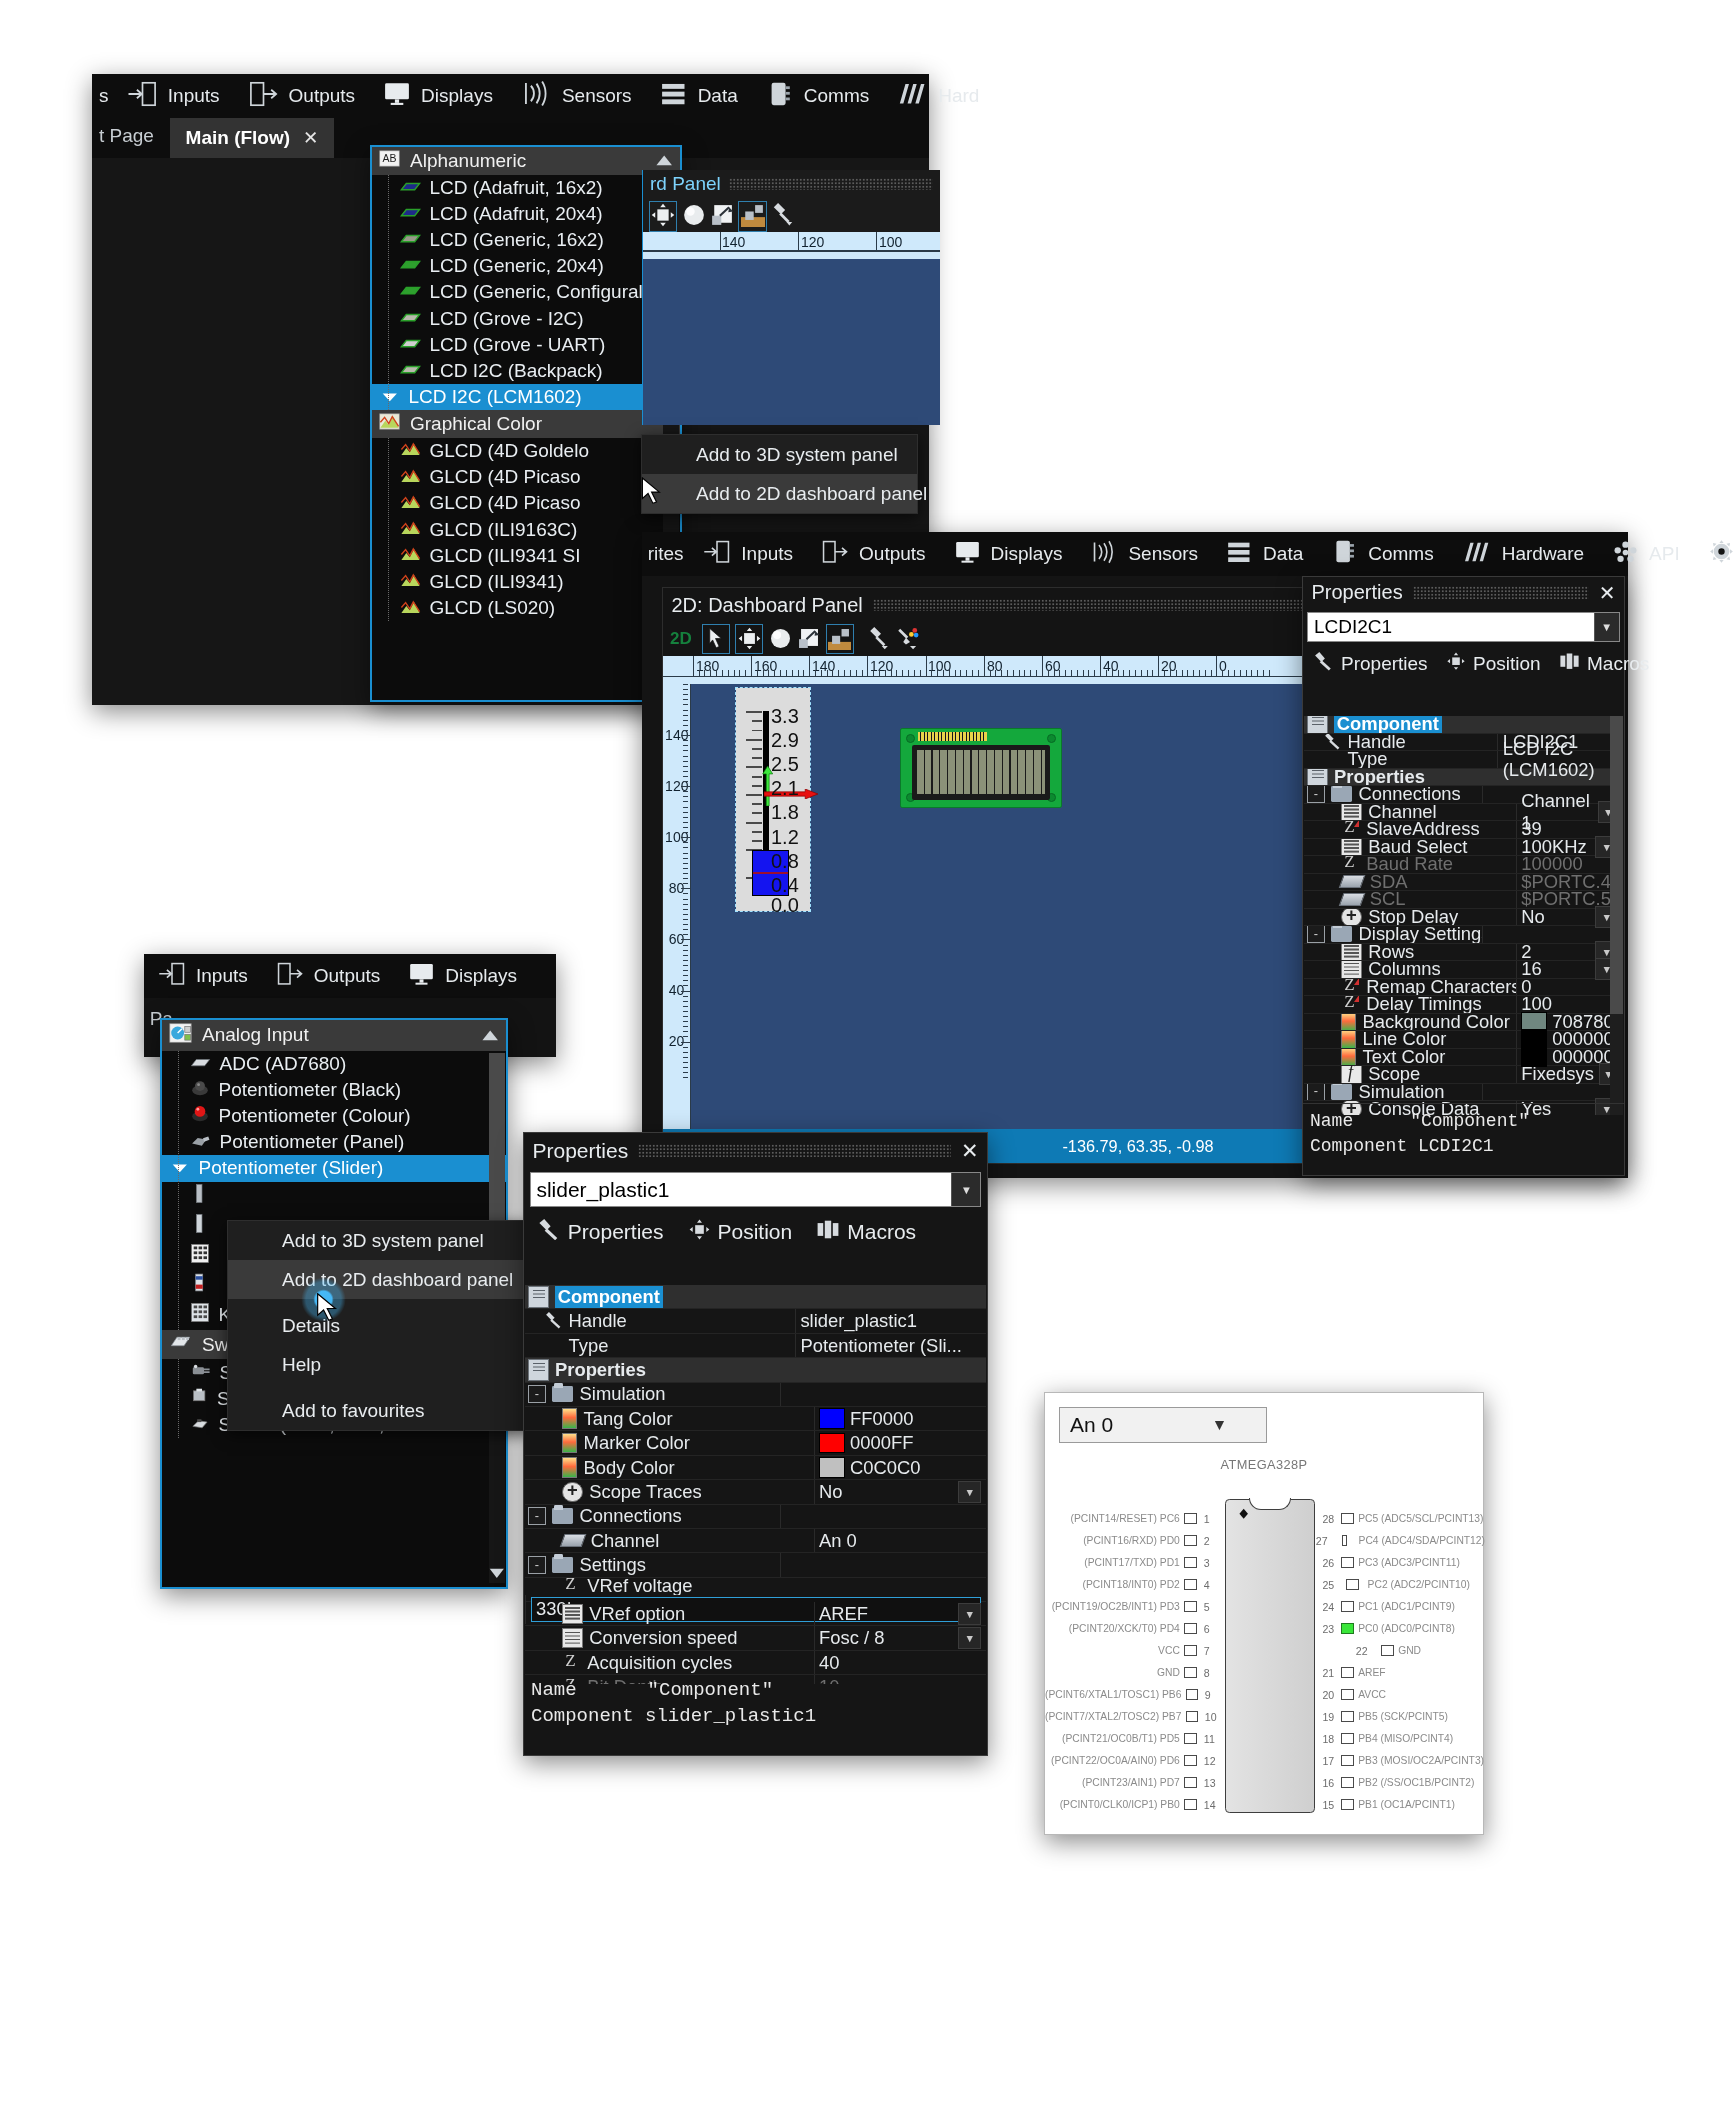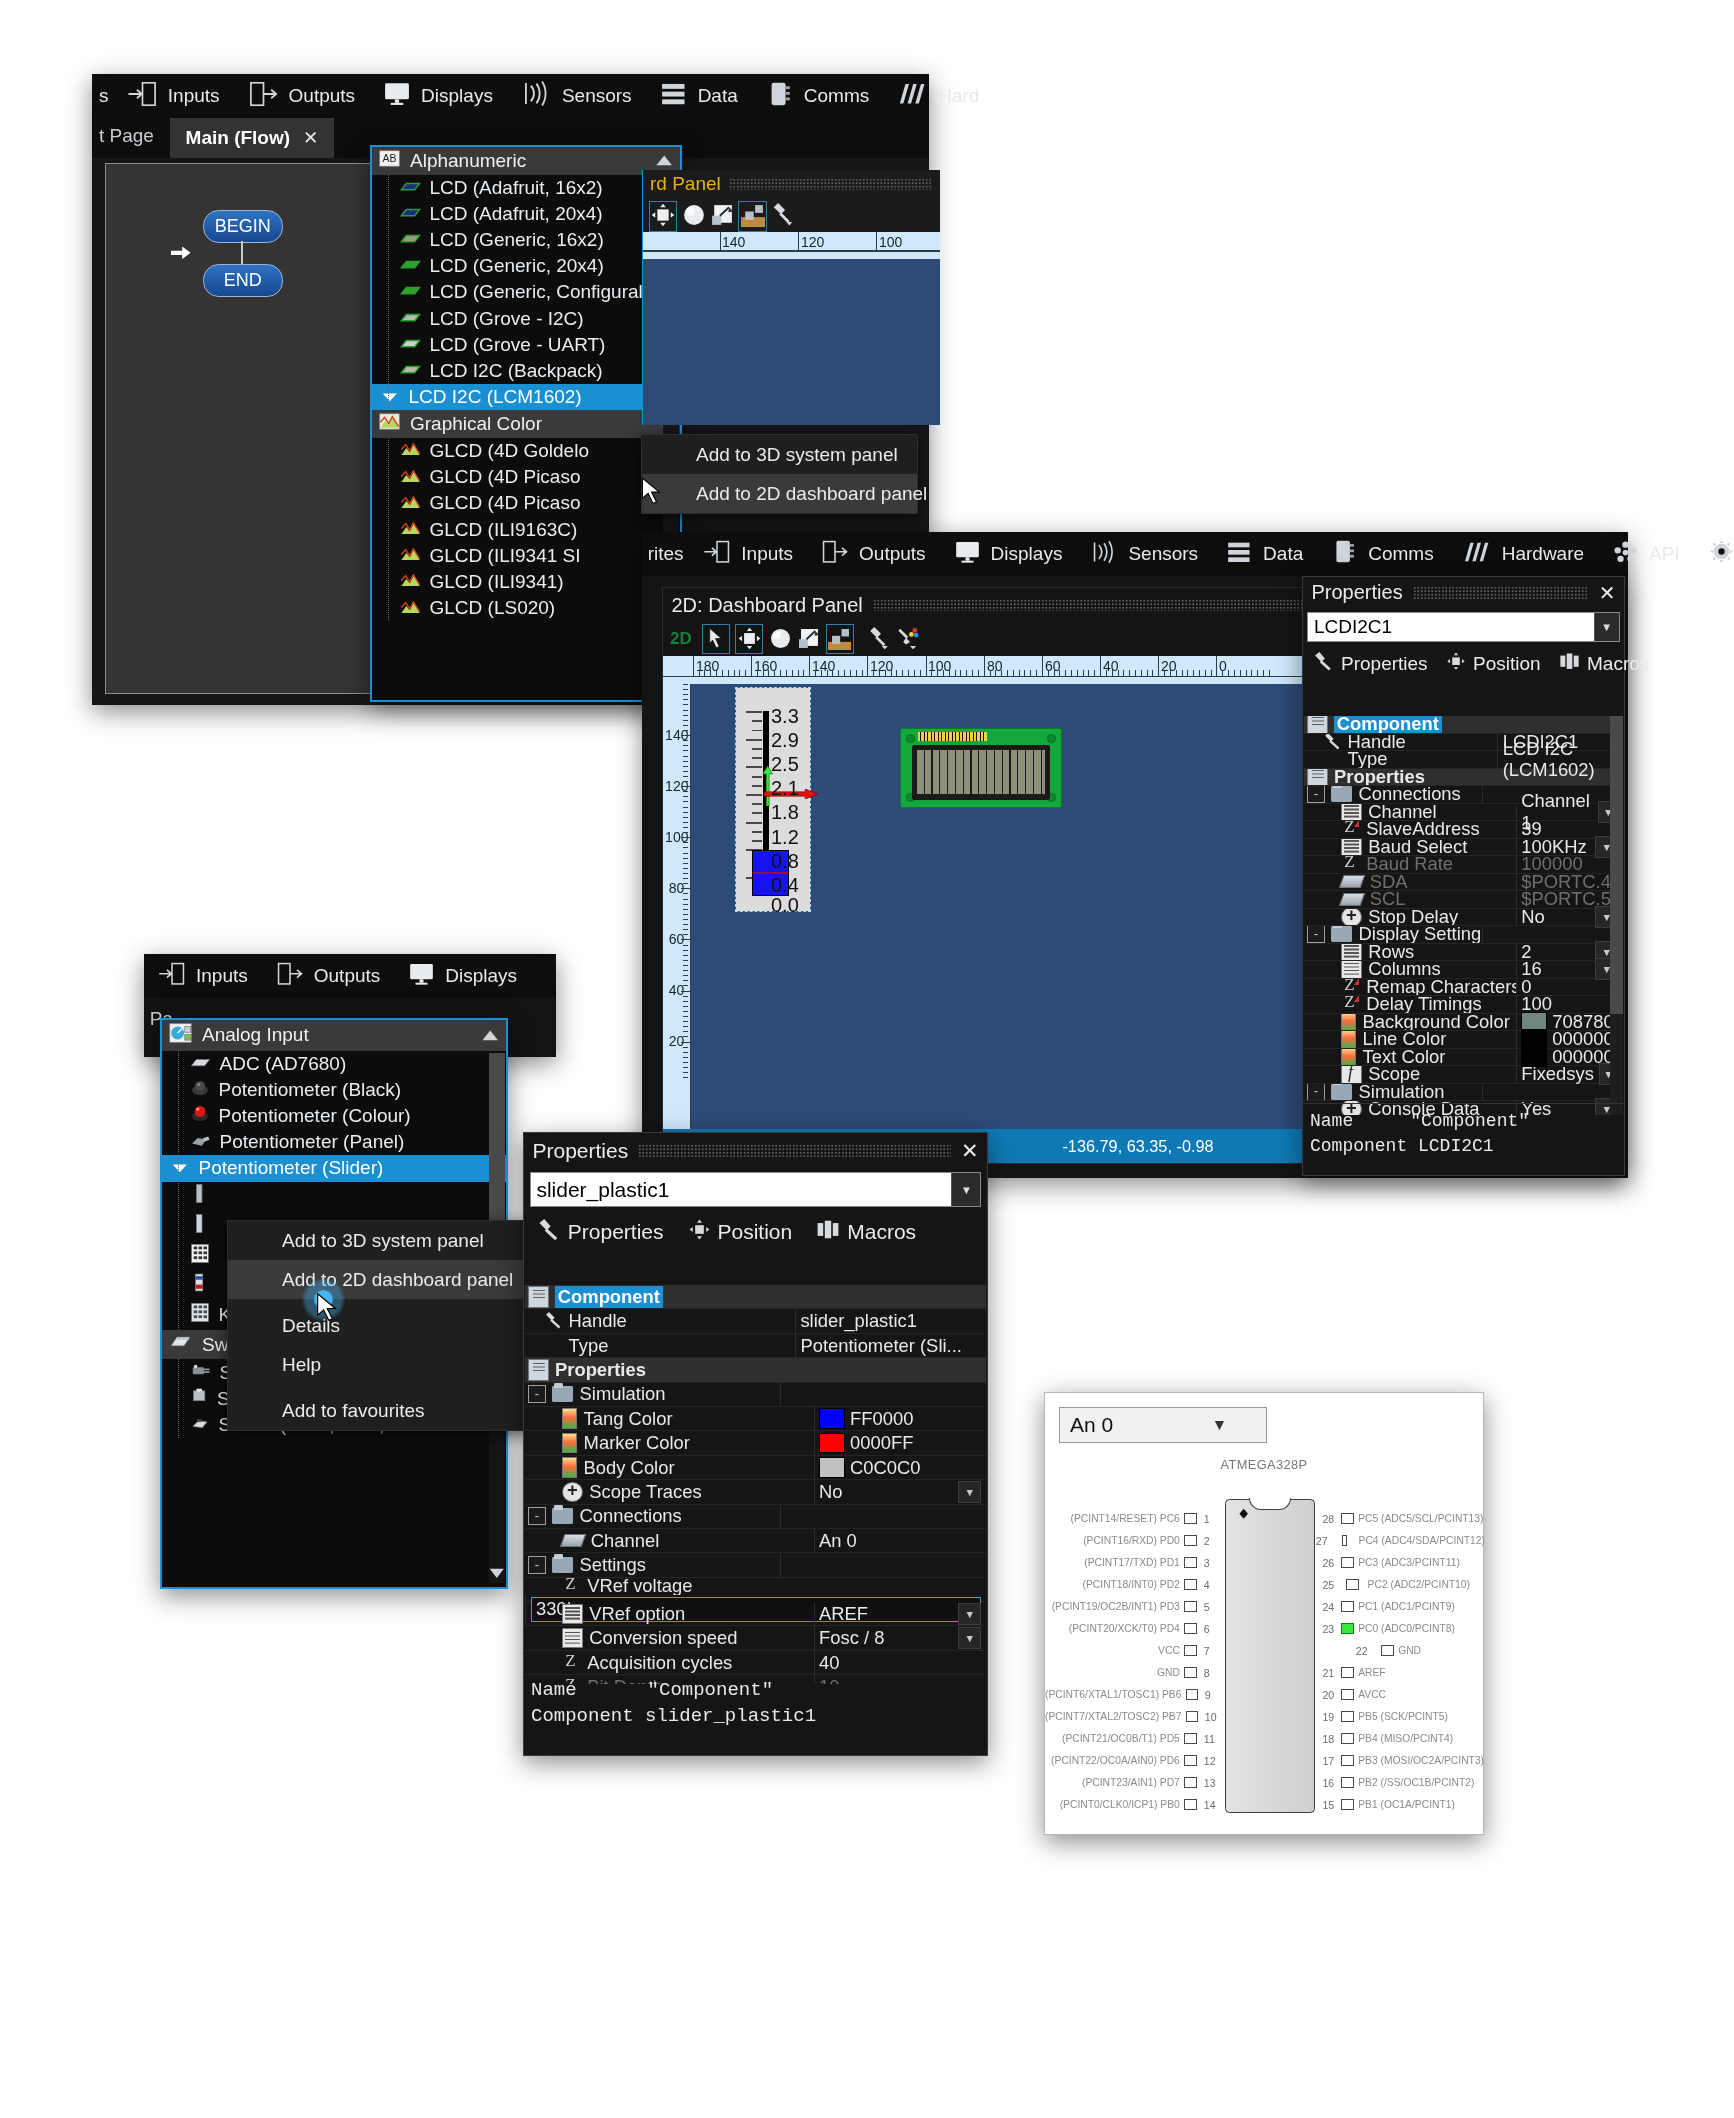--- a/index.html
+++ b/index.html
@@ -171,38 +171,20 @@
   </div>
 
   <div style="position:absolute;left:0;top:44px;width:100%;height:40px;background:#0d0d0d;">
     <div style="position:absolute;left:7px;top:7px;font-size:19px;color:#c8ced3;">t Page</div>
     <div style="position:absolute;left:78px;top:0;height:40px;background:#333;display:flex;align-items:center;gap:12.8px;padding:0 15.6px;">
       <span style="font-size:19px;font-weight:bold;color:#fff;">Main (Flow)</span>
       <span style="font-size:18.4px;color:#e6e6e6;">✕</span>
     </div>
   </div>
 
-  <div style="position:absolute;left:12.8px;top:89px;width:426px;height:529px;background:#343434;border:1.4px solid #8e8e8e;">
-    <div style="position:absolute;left:97px;top:46px;width:78px;height:31px;border-radius:15.6px;
-                background:linear-gradient(#2f73c4,#17478f);border:1.4px solid #9db6d8;color:#fff;
-                display:flex;align-items:center;justify-content:center;font-size:18px;">
-      <span>BEGIN</span>
-    </div>
-    <div style="position:absolute;left:135px;top:77px;width:2.1px;height:23px;background:#c9c9c9;"></div>
-    <div style="position:absolute;left:97px;top:100px;width:78px;height:31px;border-radius:15.6px;
-                background:linear-gradient(#2f73c4,#17478f);border:1.4px solid #9db6d8;color:#fff;
-                display:flex;align-items:center;justify-content:center;font-size:18px;">
-      <span>END</span>
-    </div>
-    <div style="position:absolute;left:65px;top:81px;">
-      <svg width="21" height="15.6" viewBox="0 0 30 22">
-          <path d="M0 8h16V2l12 9-12 9v-6H0z" fill="#ffffff"></path>
-        </svg>
-    </div>
-  </div>
 </div>
 
 <div class="win shadow tree" style="left:370px;top:145px;width:312px;height:557px;border:2.1px solid #1a8fd1;background:#0c0c0c;">
 
   <div class="grp">
     <span class="ico">
       <svg width="21" height="17" viewBox="0 0 30 24" style="font-size:27px">
           <rect x="1" y="1" width="28" height="22" fill="#f2f2f2" stroke="#8a8a8a"></rect>
           <text x="15" y="17" font-family="Liberation Sans" font-size="15" text-anchor="middle" fill="#1b1b1b">AB</text>
         </svg>
@@ -336,21 +318,21 @@
         <span>GLCD (LS020)</span>
       </div>
   </div>
 
   <div style="position:absolute;right:1.4px;top:33px;width:15.6px;bottom:31px;background:#161616;">
     <div style="position:absolute;left:0;top:0;width:15.6px;height:213px;background:#4a4a4a;"></div>
   </div>
 </div>
 
 <div class="win dark" style="left:642px;top:170px;width:298px;height:255px;background:#1b1b1b;overflow:hidden;border-left:1.4px solid #1a8fd1;">
-  <div style="display:flex;align-items:center;height:28px;padding:0 7px;font-size:19px;color:#eab308;">
+  <div style="display:flex;align-items:center;height:28px;padding:0 7px;font-size:19px;color:#7dd3fc;">
     <span>rd Panel</span>
     <span class="grip" style="flex:1;height:11.4px;margin-left:8.5px;background-image:radial-gradient(#5c5c5c 0.7px,transparent 0.7px);background-size:3.5px 3.5px;"></span>
   </div>
   <div style="display:flex;align-items:center;gap:4.3px;padding:2.8px 5.7px;height:31px;">
     <span style="border:0.7px solid #2f7fae;padding:1.4px;"><svg width="24" height="24" viewBox="0 0 34 34">
           <rect x="9" y="9" width="16" height="16" fill="#eceff1"></rect>
           <path d="M17 1l4 5h-8zM17 33l-4-5h8zM1 17l5-4v8zM33 17l-5 4v-8z" fill="#eceff1"></path>
         </svg></span>
     <span><svg width="24" height="24" viewBox="0 0 34 34">
           <circle cx="17" cy="17" r="14" fill="#e9ecee"></circle>

